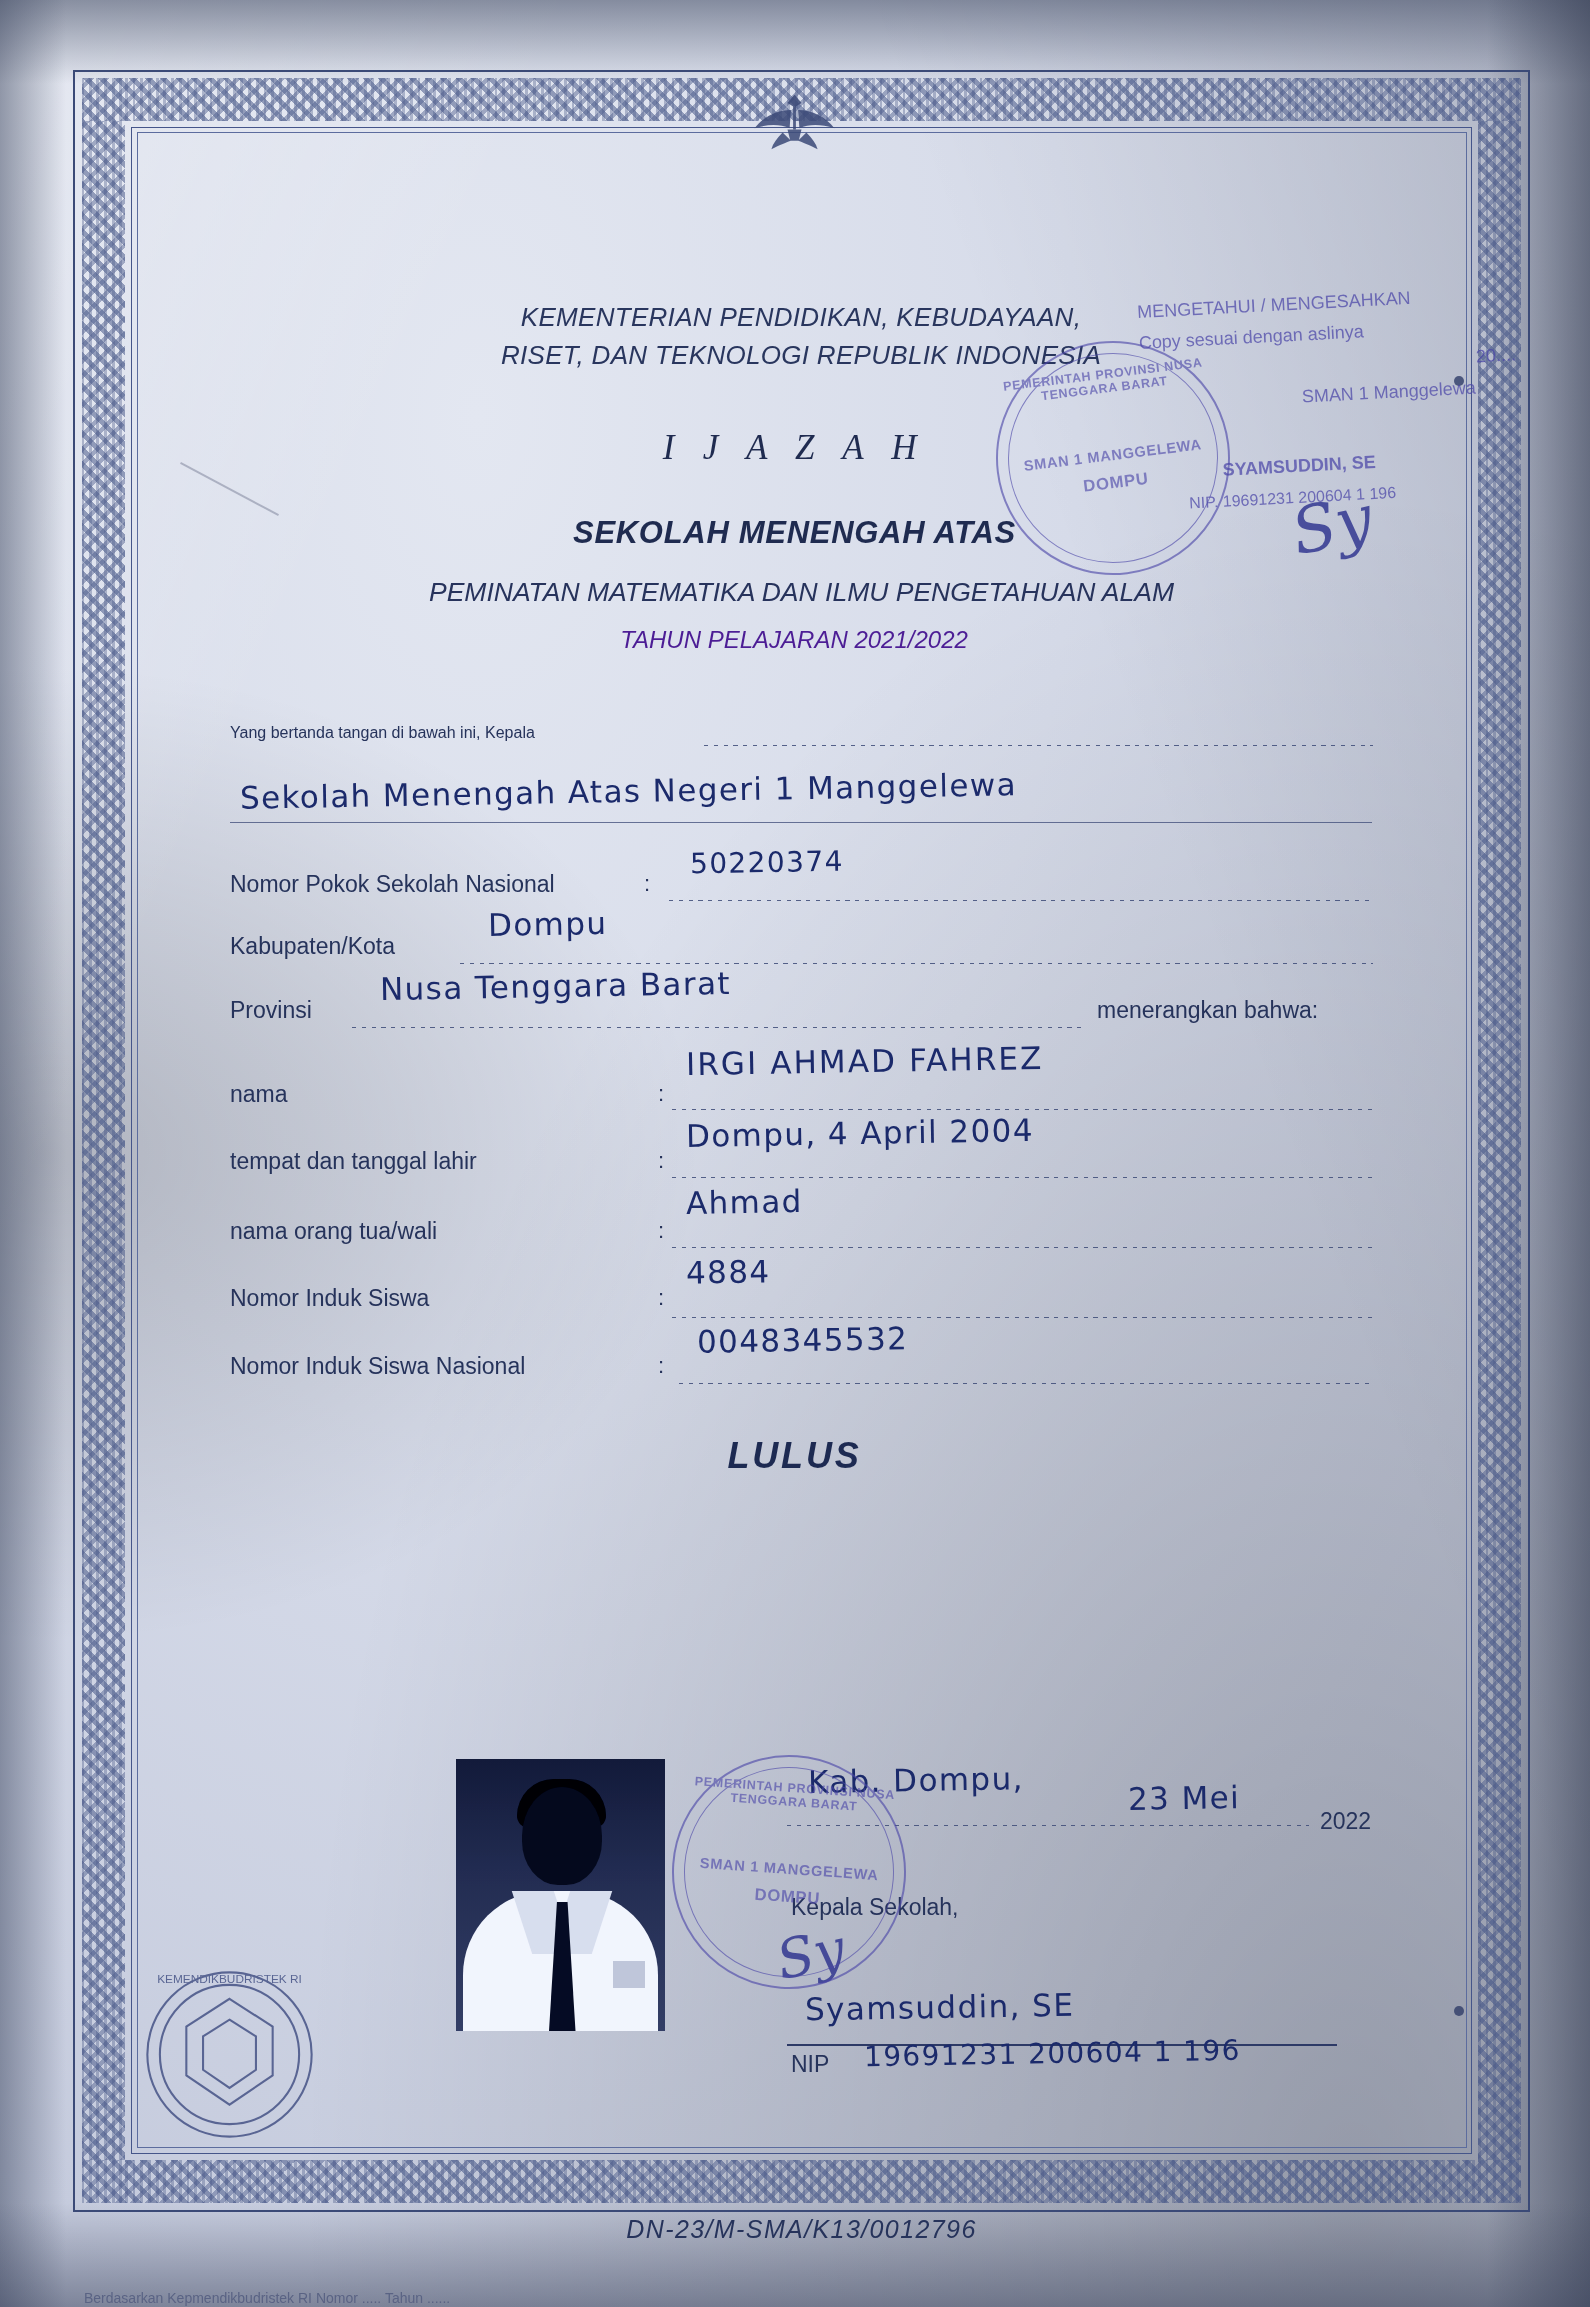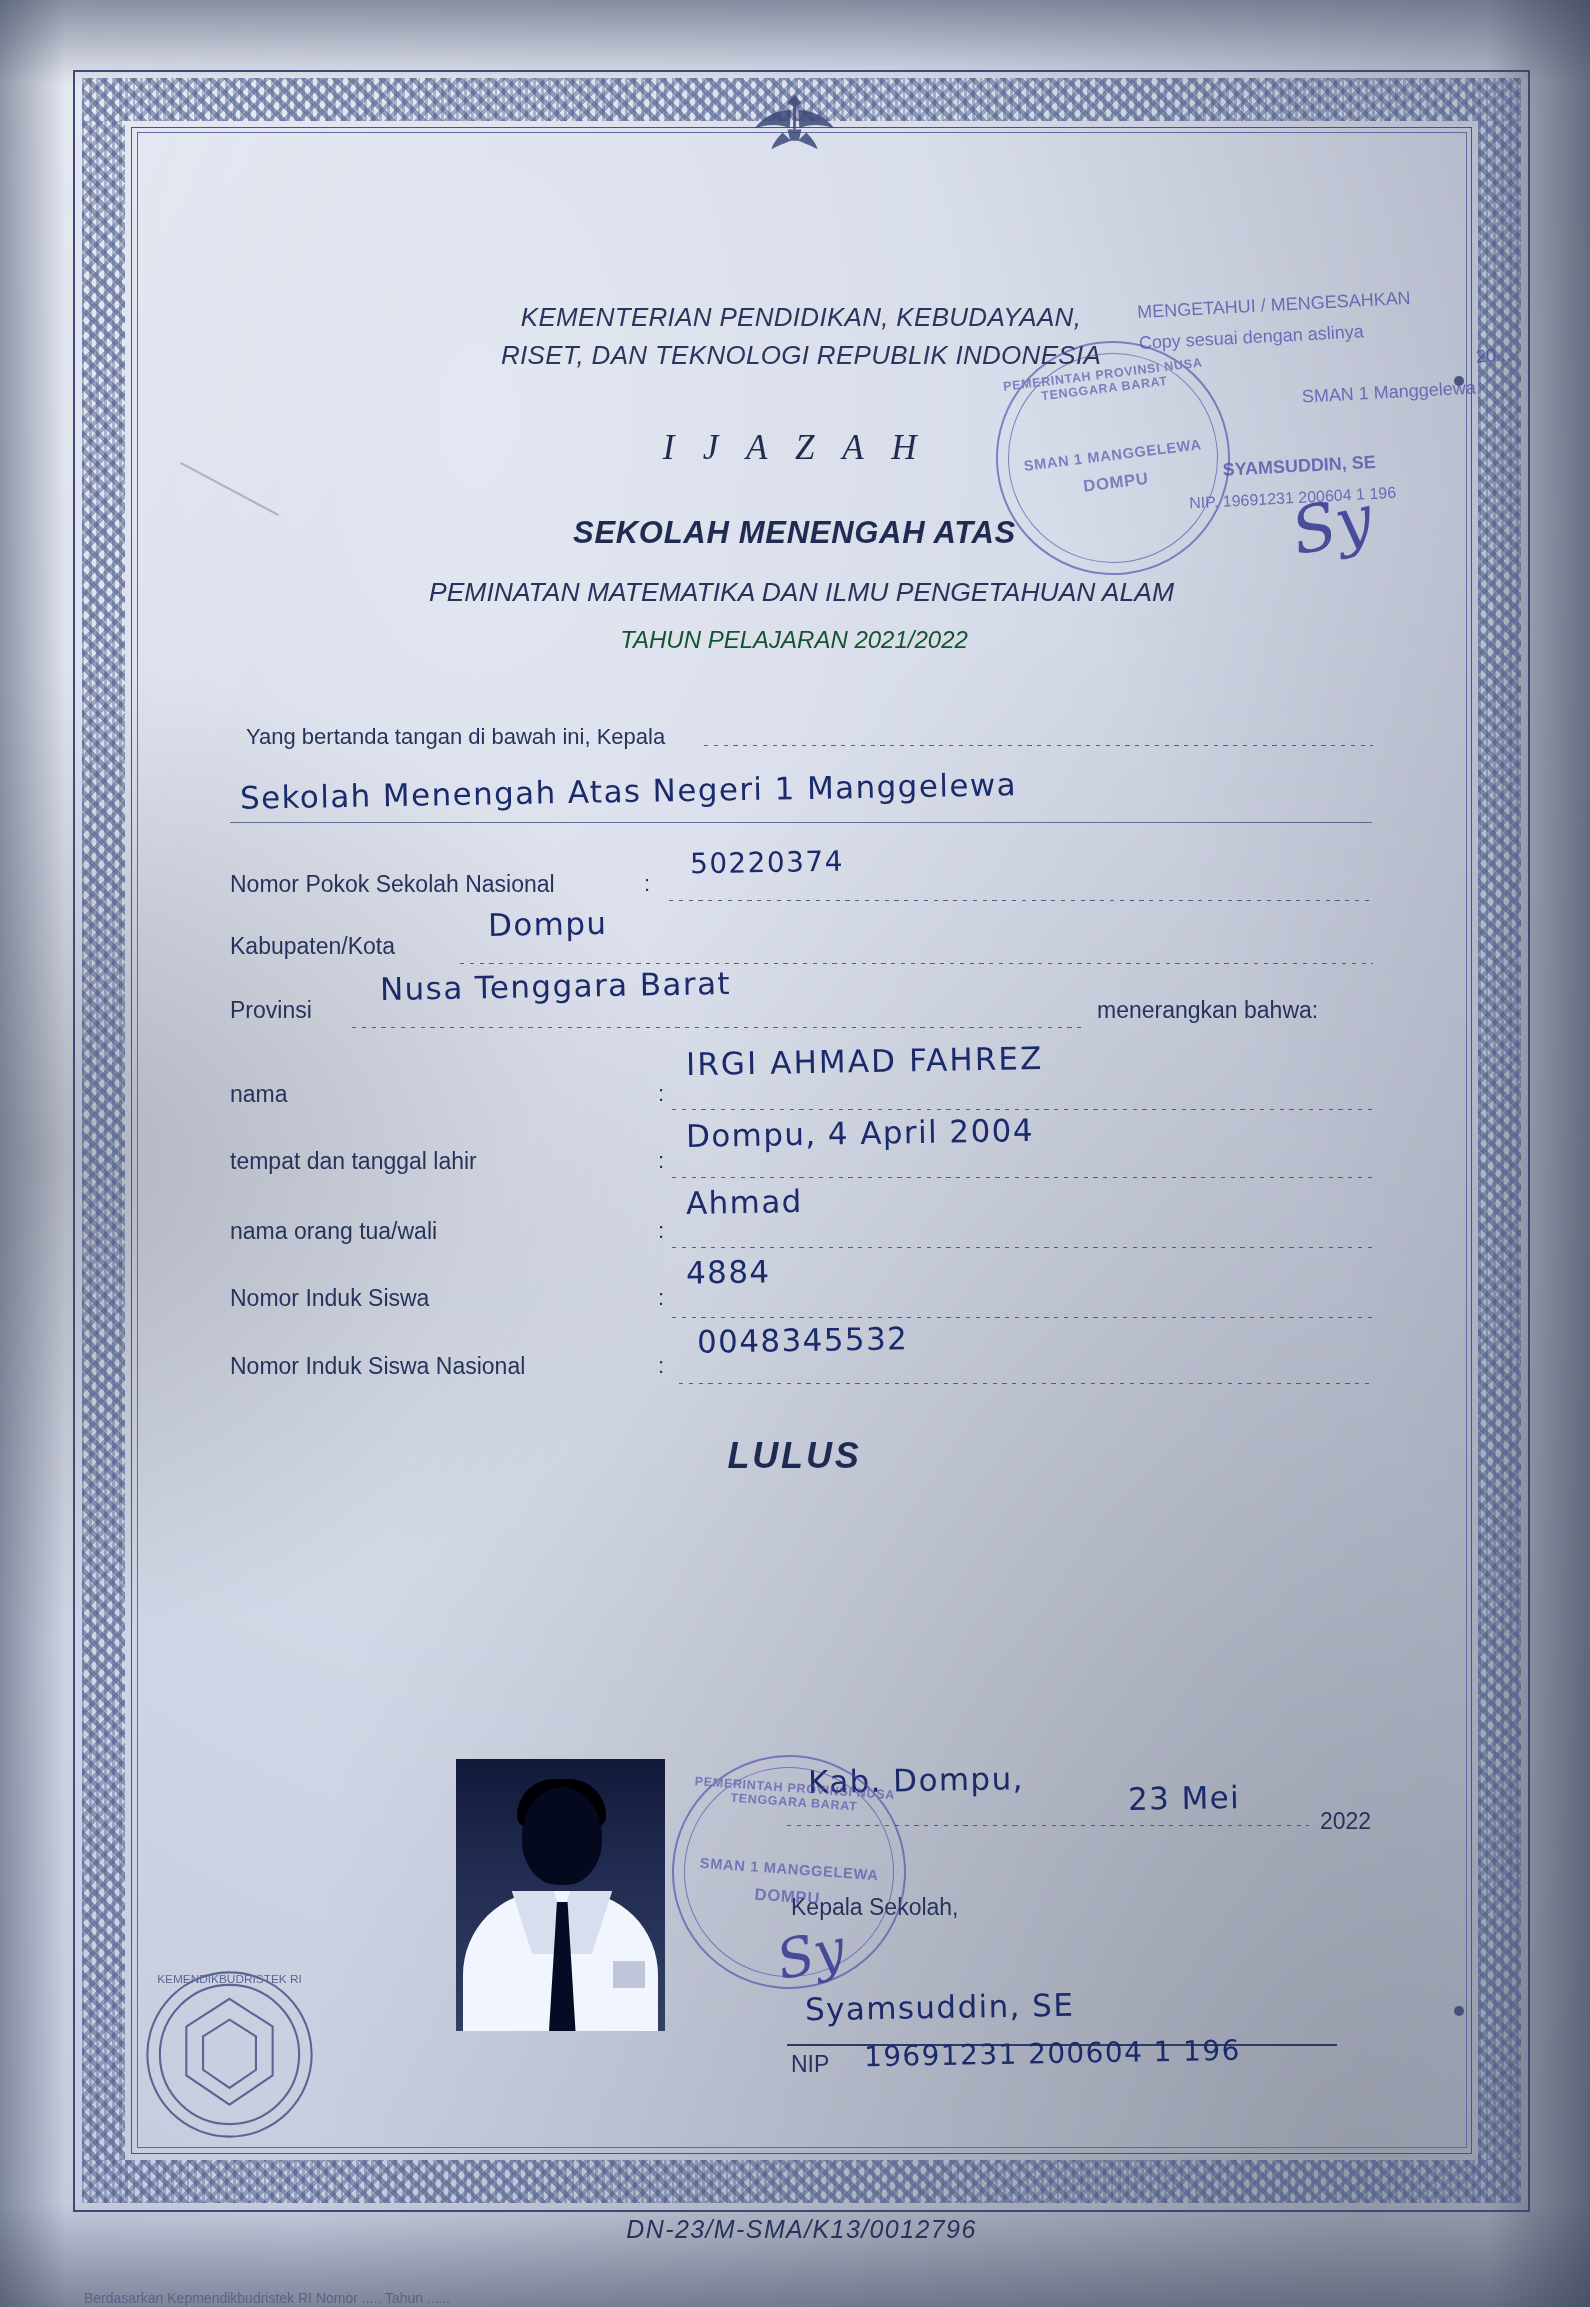--- a/index.html
+++ b/index.html
@@ -92,26 +92,26 @@
   .level{
     position:absolute;left:446px;top:515px;width:697px;
     font-size:31px;font-weight:bold;color:#1f2b50;letter-spacing:0.7px;
   }
   .major{
     position:absolute;left:279px;top:577px;width:1045px;
     font-size:26.5px;color:#27335c;
   }
   .year{
     position:absolute;left:418px;top:626px;width:752px;
-    font-size:24px;color:#14532d;
+    font-size:24px;color:#4c1d95;
   }
 
   .intro{
     position:absolute;left:230px;top:724px;width:766px;
-    font-size:22px;color:#26335b;margin-left:16px;
+    font-size:16px;color:#26335b;
   }
   .dots-line{
     position:absolute;height:1.4px;
     background:repeating-linear-gradient(90deg,#3c4a77 0 4.2px, transparent 4.2px 9.8px);
     opacity:.85;
   }
   .solid-line{position:absolute;height:1.4px;background:#3c4a77;opacity:.75;}
 
   .lbl{position:absolute;font-size:23px;color:#26335b;}
   .colon{position:absolute;font-size:22px;color:#26335b;}

